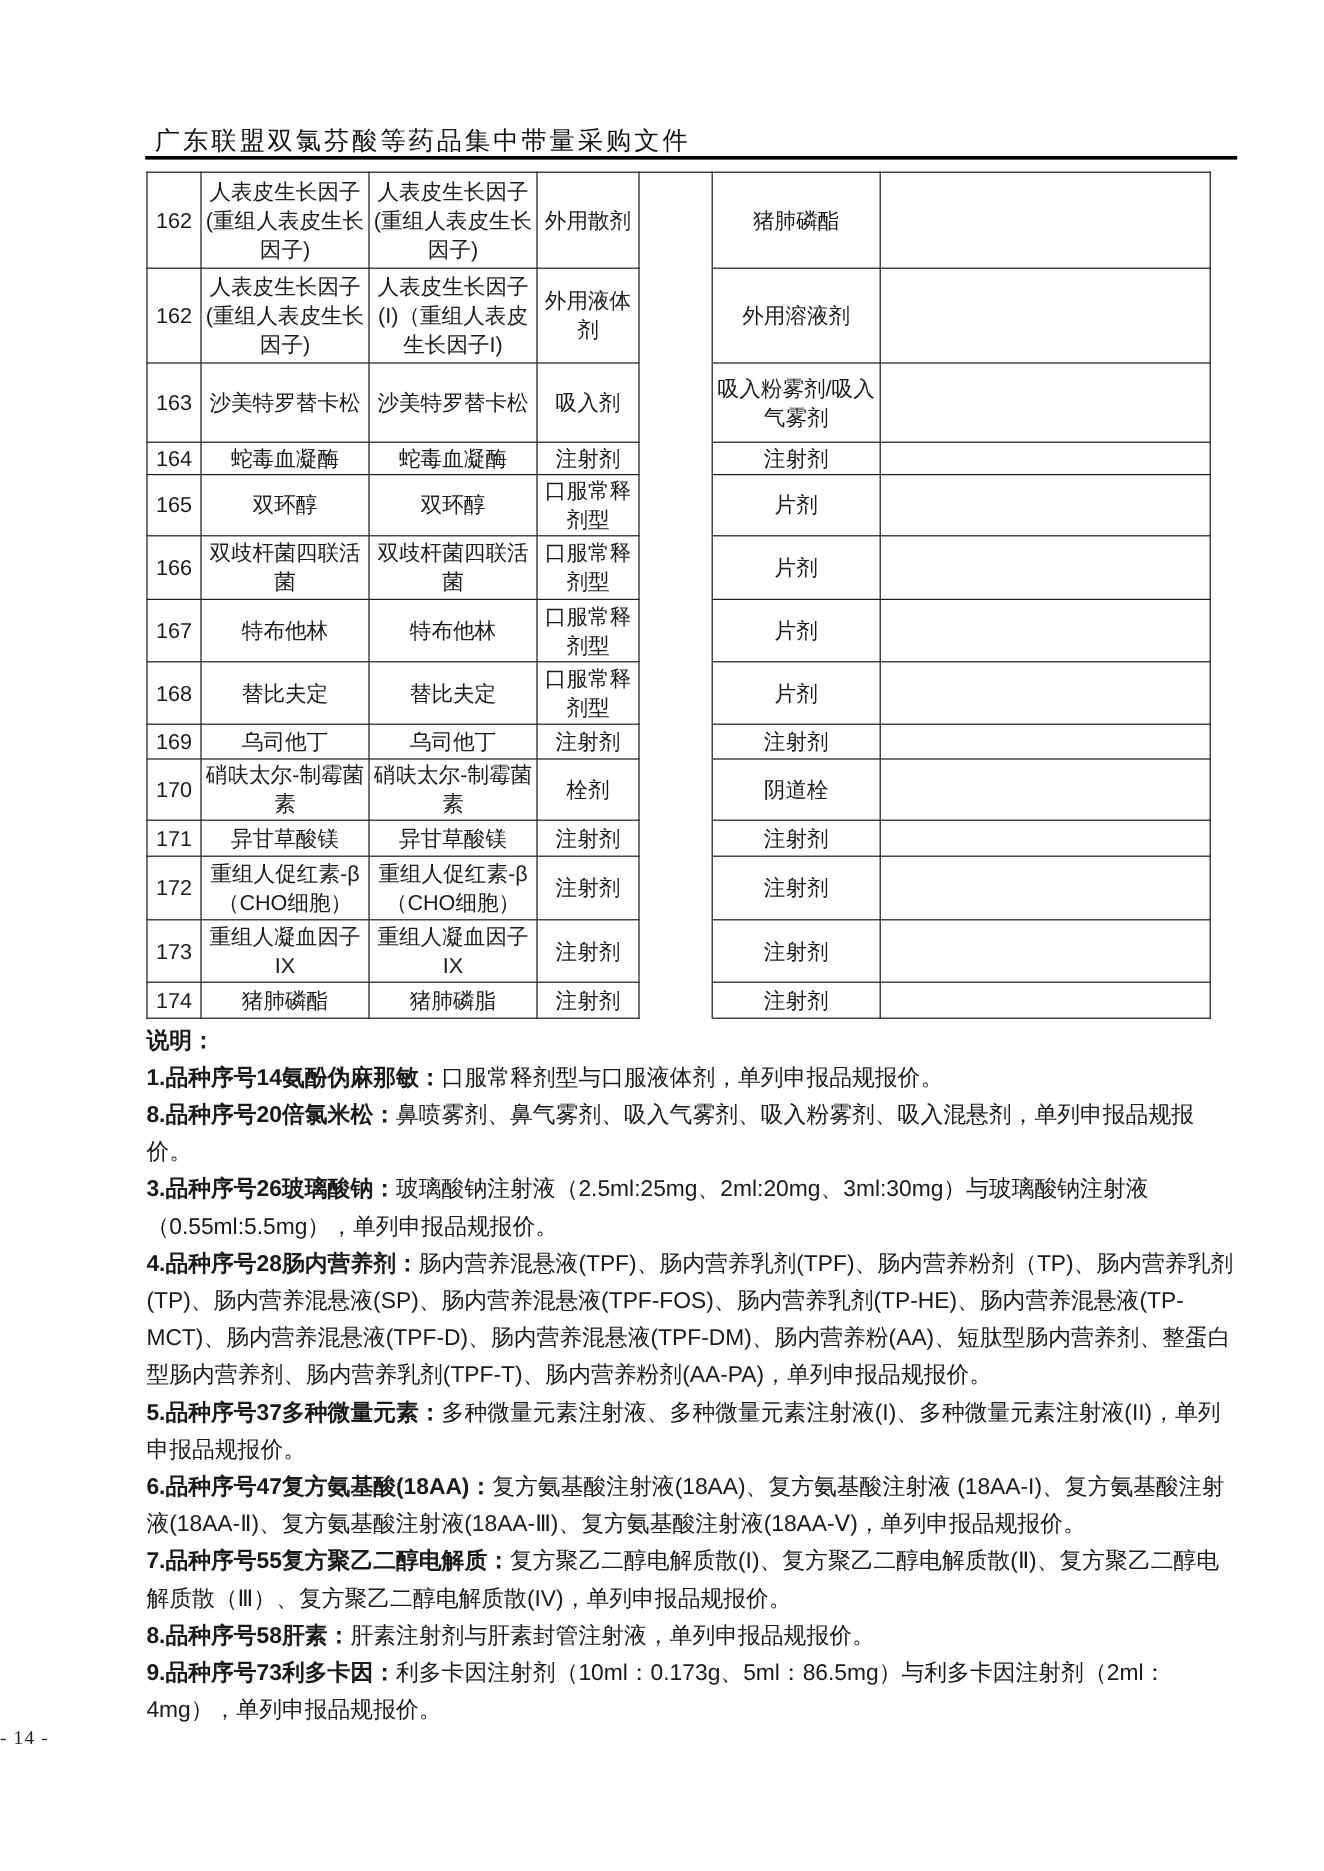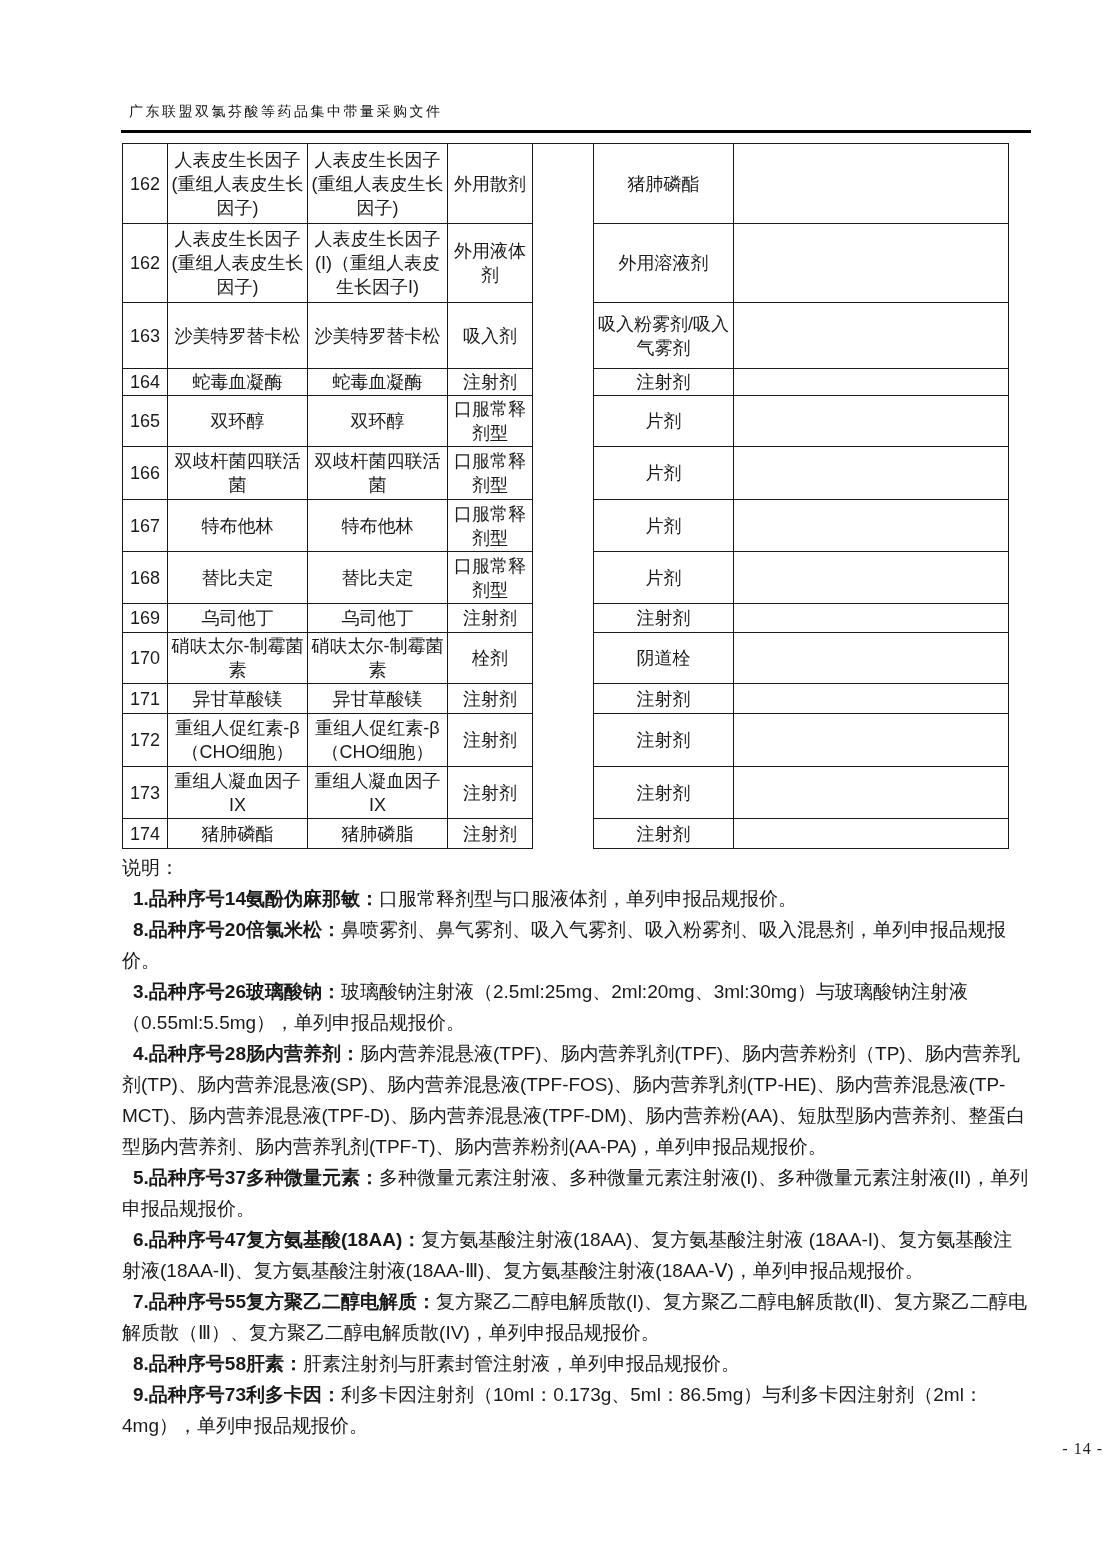--- a/index.html
+++ b/index.html
@@ -8,21 +8,21 @@
     position:relative;
     width:1103px;height:1559px;
     background:#ffffff;
     font-family:"Liberation Sans","DejaVu Sans",sans-serif;
     color:#1a1a1a;
     overflow:hidden;
   }
   .header-title{
     position:absolute;left:129px;top:103px;
     font-family:"Liberation Serif","DejaVu Serif",serif;
-    font-size:14px;letter-spacing:2.5px;color:#111;
+    font-size:21px;letter-spacing:2.5px;color:#111;
     white-space:nowrap;
     text-align:right;
   }
   .header-rule{
     position:absolute;left:121px;top:130px;width:910px;height:3px;
     background:#000;
   }
   table.drug-table{
     position:absolute;left:122px;top:143px;
     width:886px;
@@ -40,25 +40,25 @@
     border-top:none;border-bottom:none;
   }
   table.drug-table tr:first-child td.spacer{
     border-top:1.5px solid #1a1a1a;
   }
   .notes{
     position:absolute;left:122px;top:852px;width:908px;
     font-size:19px;line-height:31px;color:#1a1a1a;
   }
   .notes p{margin:0;padding:0;}
-  .notes .notes-heading{font-weight:normal;}
-  .notes b{font-weight:bold;margin-left:11px;}
+  .notes .notes-heading{font-weight:bold;}
+  .notes b{font-weight:bold;}
   .footer{
     position:absolute;left:0;top:1440px;width:100%;
-    text-align:right;
+    text-align:left;
     font-family:"Liberation Serif","DejaVu Serif",serif;
     font-size:16px;letter-spacing:1px;color:#222;
   }
 </style>
 </head>
 <body>
 
 <div class="page">
 
   <div class="header-title">广东联盟双氯芬酸等药品集中带量采购文件</div>

